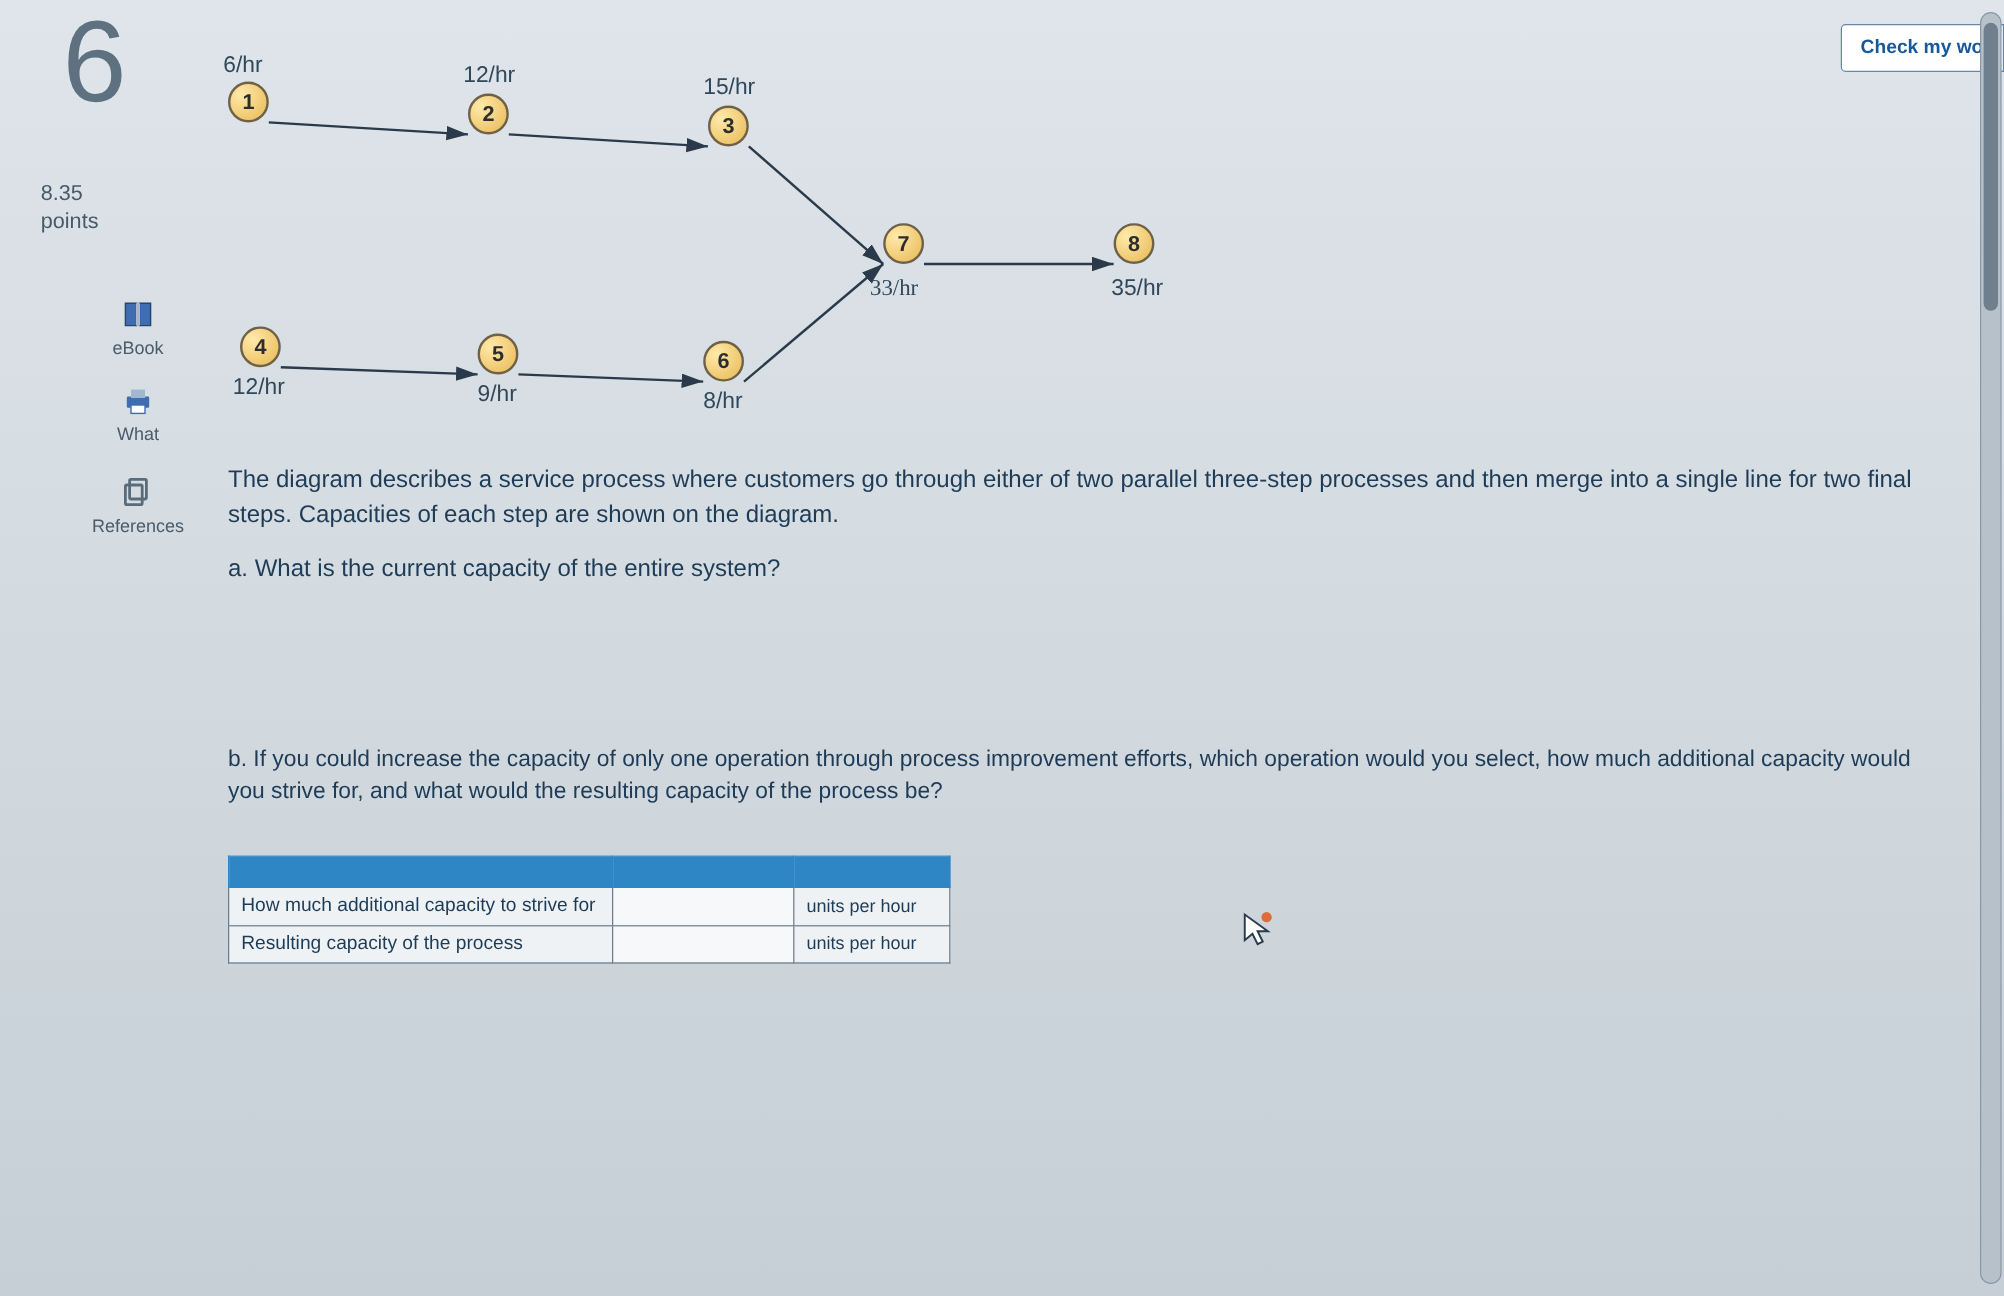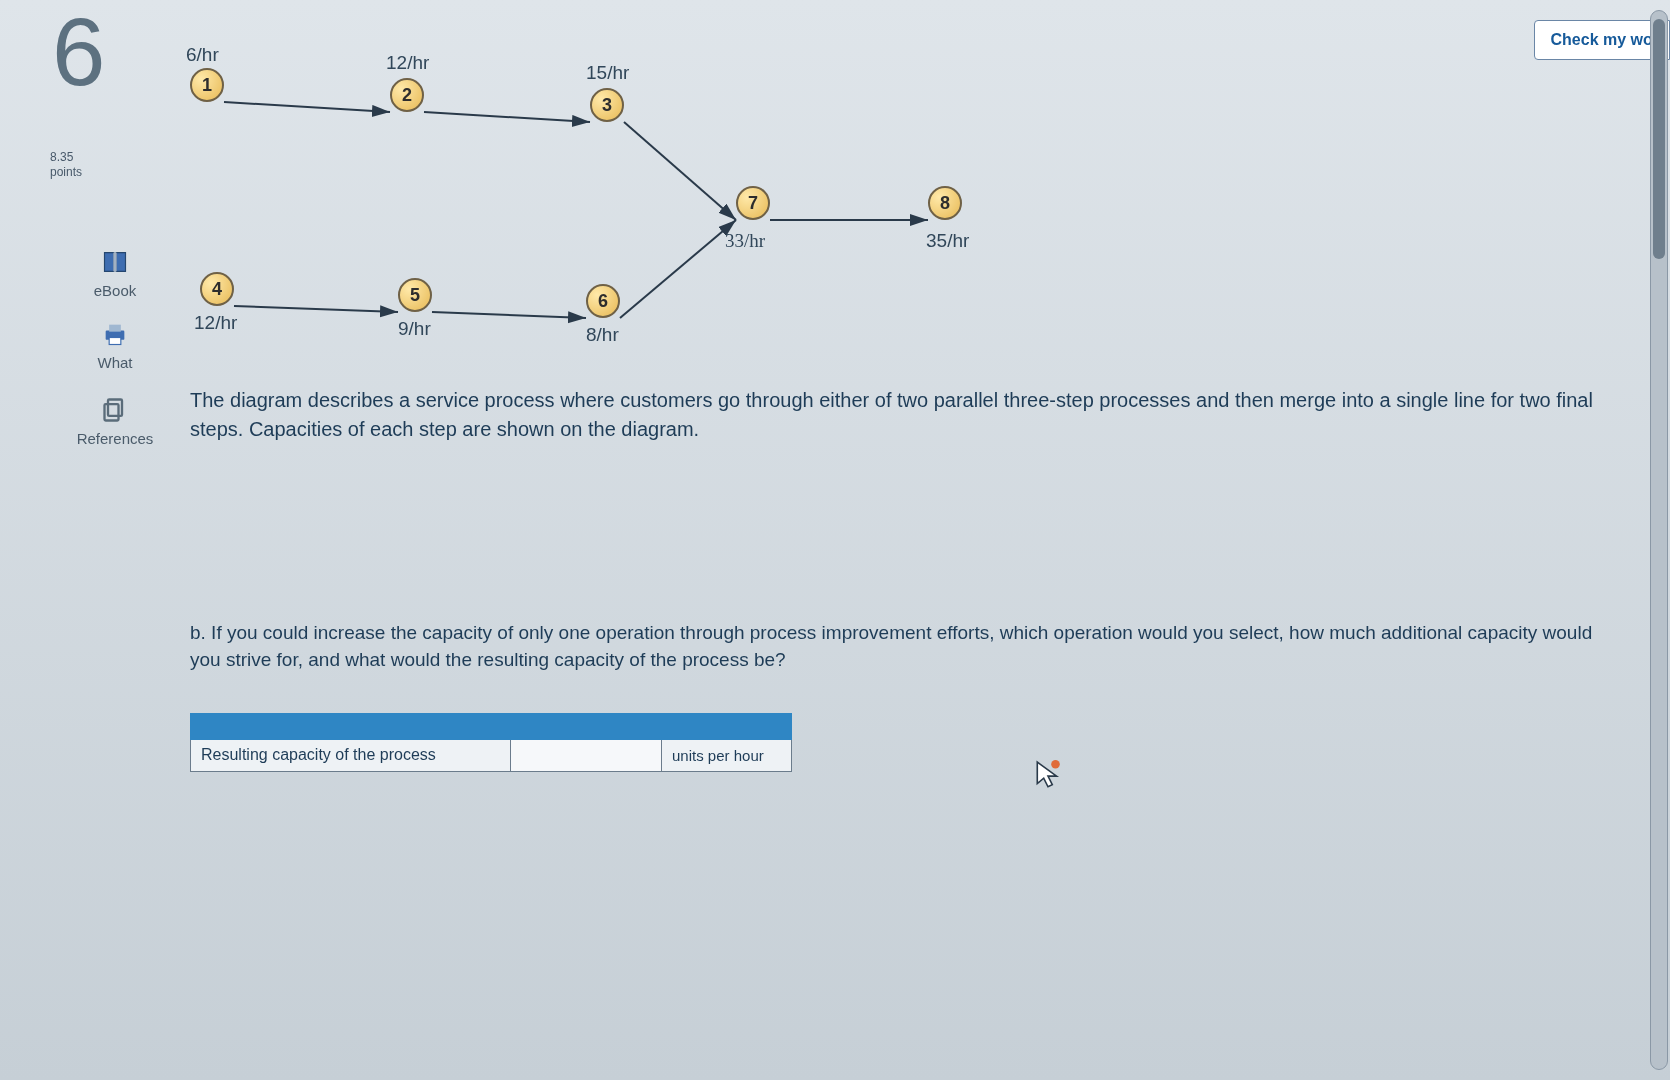--- a/index.html
+++ b/index.html
@@ -32,22 +32,22 @@
   .qnum {
     position: absolute;
     top: 4px; left: 52px;
     font-size: 96px;
     color: #5d7180;
     font-weight: 400;
     line-height: 1;
   }
   .points {
     position: absolute;
-    top: 150px; left: 50px;
-    font-size: 12px;
+    top: 150px; left: 34px;
+    font-size: 18px;
     color: #48596a;
     line-height: 1.25;
   }
   .sidetool {
     position: absolute;
     left: 60px;
     width: 110px;
     text-align: center;
     color: #4a5b6a;
     font-size: 15px;
@@ -236,34 +236,40 @@
         <div class="cap-label" style="left: 406px; top: 284px;">8/hr</div>
         <div class="node" style="left: 556px; top: 146px;">7</div>
         <div class="cap-label" style="left: 545px; top: 190px; font-family: Liberation Serif, serif;">33/hr</div>
         <div class="node" style="left: 748px; top: 146px;">8</div>
         <div class="cap-label" style="left: 746px; top: 190px;">35/hr</div>
       </div>
 </div>
 
 <div class="content">
   <p>The diagram describes a service process where customers go through either of two parallel three-step processes and then merge into a single line for two final steps. Capacities of each step are shown on the diagram.</p>
+  <p>a. What is the current capacity of the entire system?</p>
 </div>
 
 <div class="part-b">
   <p>b. If you could increase the capacity of only one operation through process improvement efforts, which operation would you select, how much additional capacity would you strive for, and what would the resulting capacity of the process be?</p>
   <table class="tbl-b">
     <tbody>
           <tr class="bluehead">
             <td></td>
             <td></td>
             <td></td>
           </tr>
     </tbody>
         <tbody id="b-rows">
           <tr>
+            <td class="label">How much additional capacity to strive for</td>
+            <td class="inp"><input type="text" style=""></td>
+            <td class="unit">units per hour</td>
+          </tr>
+          <tr>
             <td class="label">Resulting capacity of the process</td>
             <td class="inp"><input type="text" style=""></td>
             <td class="unit">units per hour</td>
           </tr>
         </tbody>
   </table>
 </div>
 
 <div class="scrollbar">
   <div class="thumb"></div>

